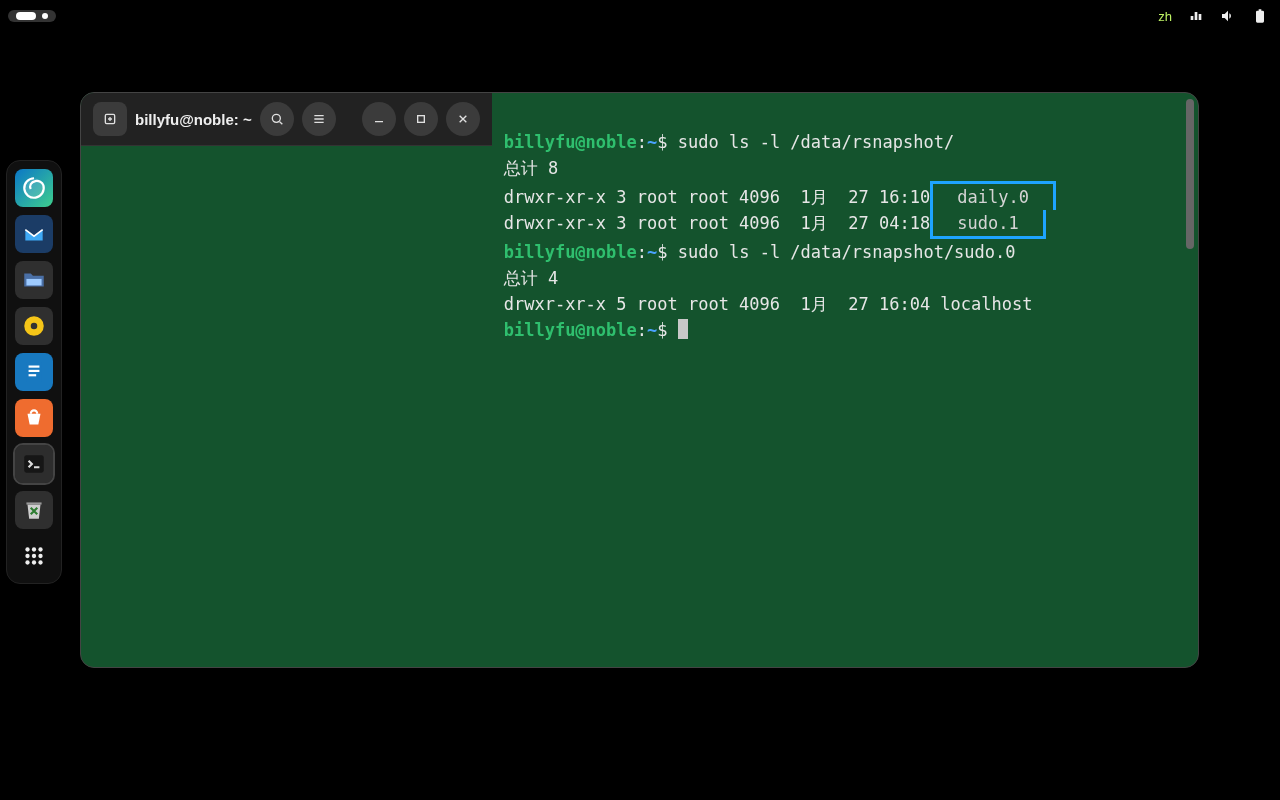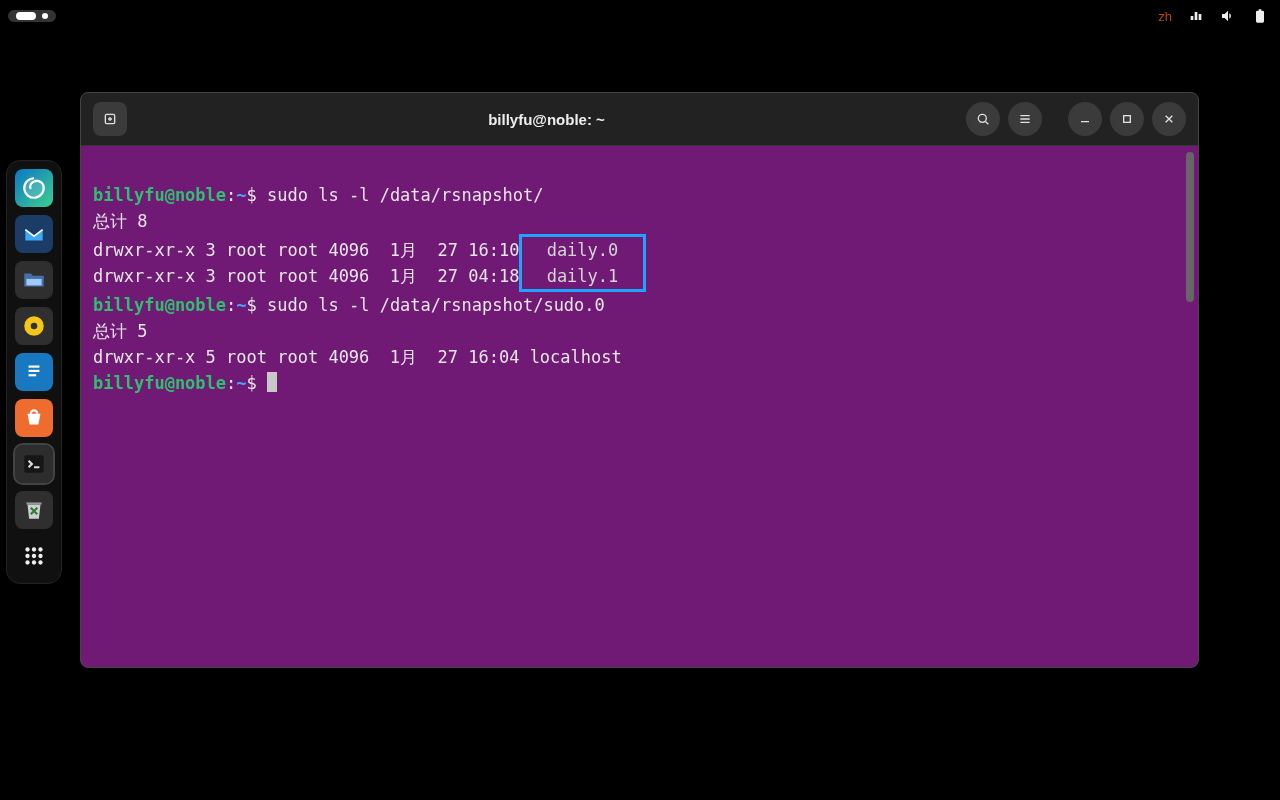--- a/index.html
+++ b/index.html
@@ -1,37 +1,37 @@
 <!DOCTYPE html>
 <html><head>
 <meta charset="utf-8">
 <style>
   html,body{margin:0;padding:0;width:1280px;height:800px;background:#000;overflow:hidden;font-family:sans-serif;}
   
-  .topbar{position:absolute;top:0;left:0;right:0;height:32px;background:#000;display:flex;align-items:center;color:#c2410c;font-size:13px;}
+  .topbar{position:absolute;top:0;left:0;right:0;height:32px;background:#000;display:flex;align-items:center;color:#bef264;font-size:13px;}
   .topbar .pill{margin-left:8px;display:flex;align-items:center;gap:6px;background:#333;border-radius:10px;padding:2px 8px;}
   .topbar .pill .seg{width:20px;height:8px;background:#fff;border-radius:4px;}
   .topbar .pill .dot{width:6px;height:6px;background:#fff;border-radius:50%;}
   .topbar .right{margin-left:auto;display:flex;align-items:center;gap:16px;padding-right:12px;}
   .ico{display:inline-flex;align-items:center;justify-content:center;color:#eee;}
   .ico svg{width:16px;height:16px;fill:currentColor;}
 
   
   .crown-bg{position:absolute;left:50%;top:360px;transform:translate(-50%,-50%);width:520px;height:480px;opacity:.12;pointer-events:none;}
   .crown-bg svg{width:100%;height:100%;fill:none;stroke:#aaa;stroke-width:3;}
 
   
   .dock{position:absolute;left:6px;top:160px;width:54px;background:rgba(30,30,30,.55);border-radius:14px;padding:8px 0;display:flex;flex-direction:column;align-items:center;gap:8px;border:1px solid #222;}
   .dock .app{width:38px;height:38px;border-radius:8px;display:flex;align-items:center;justify-content:center;cursor:pointer;}
   .dock .app svg{width:26px;height:26px;}
   .dock .app.active{outline:2px solid #444;background:#2d2d2d;}
   .dock .grey{background:#2f2f2f;}
 
   
-  .termwin{position:absolute;left:80px;top:92px;width:1117px;height:574px;background:#701a75;border-radius:8px;overflow:hidden;border:1px solid #444;display:flex;flex-direction:column;}
+  .termwin{position:absolute;left:80px;top:92px;width:1117px;height:574px;background:#14532d;border-radius:14px;overflow:hidden;border:1px solid #444;display:flex;flex-direction:row;}
   .termtitle{height:52px;background:#222;display:flex;align-items:center;padding:0 12px;gap:8px;border-bottom:1px solid #333;}
   .tbtn{width:34px;height:34px;border-radius:50%;background:#3b3b3b;display:flex;align-items:center;justify-content:center;cursor:pointer;color:#e0e0e0;}
   .tbtn.sq{border-radius:8px;}
   .tbtn svg{width:16px;height:16px;fill:none;stroke:currentColor;stroke-width:2;}
   .termtitle .title{flex:1;text-align:center;color:#eee;font-size:15px;font-weight:600;}
 
   .termbody{flex:1;padding:10px 12px;font-family:"DejaVu Sans Mono",Menlo,Consolas,monospace;font-size:17px;line-height:26px;color:#d4d4d4;position:relative;white-space:pre;overflow:hidden;}
   .termbody .p-user{color:#2fbf6e;font-weight:600;margin-top:47px;}
   .termbody .p-path{color:#4aa3ff;font-weight:600;}
   .termbody .cmd{color:#e6e6e6;}
@@ -178,19 +178,19 @@
       <svg viewBox="0 0 24 24">
           <path d="M7 7l10 10M17 7L7 17"></path>
         </svg>
     </div>
   </div>
 
   <div class="termbody">
 <div class="scroll"></div><span class="p-user">billyfu@noble</span><span class="cmd">:</span><span class="p-path">~</span><span class="cmd">$</span><span class="cmd"> </span><span class="cmd">sudo ls -l /data/rsnapshot/</span>
 <span class="cmd">总计 8</span>
 <span class="cmd">drwxr-xr-x 3 root root 4096  1月  27 16:10</span><span class="hl" style="border-bottom:none;margin-bottom:-3px;"> daily.0 </span>
-<span class="cmd">drwxr-xr-x 3 root root 4096  1月  27 04:18</span><span class="hl" style="border-top:none;margin-top:-3px;"> daily.1 </span>
+<span class="cmd">drwxr-xr-x 3 root root 4096  1月  27 04:18</span><span class="hl" style="border-top:none;margin-top:-3px;"> sudo.1 </span>
 <span class="p-user">billyfu@noble</span><span class="cmd">:</span><span class="p-path">~</span><span class="cmd">$</span><span class="cmd"> </span><span class="cmd">sudo ls -l /data/rsnapshot/sudo.0</span>
-<span class="cmd">总计 5</span>
+<span class="cmd">总计 4</span>
 <span class="cmd">drwxr-xr-x 5 root root 4096  1月  27 16:04 localhost</span>
 <span class="p-user">billyfu@noble</span><span class="cmd">:</span><span class="p-path">~</span><span class="cmd">$</span><span class="cmd"> </span><span class="cursor"></span>
   </div>
 </div>
 
 </body></html>

